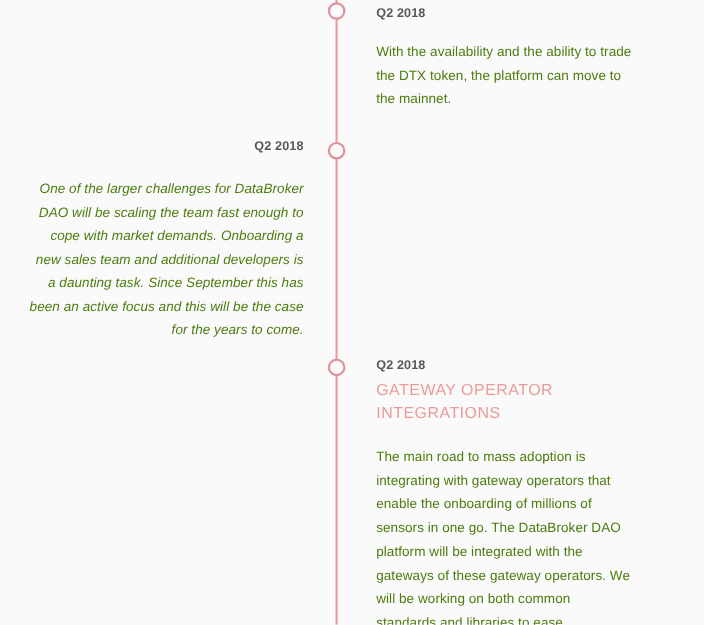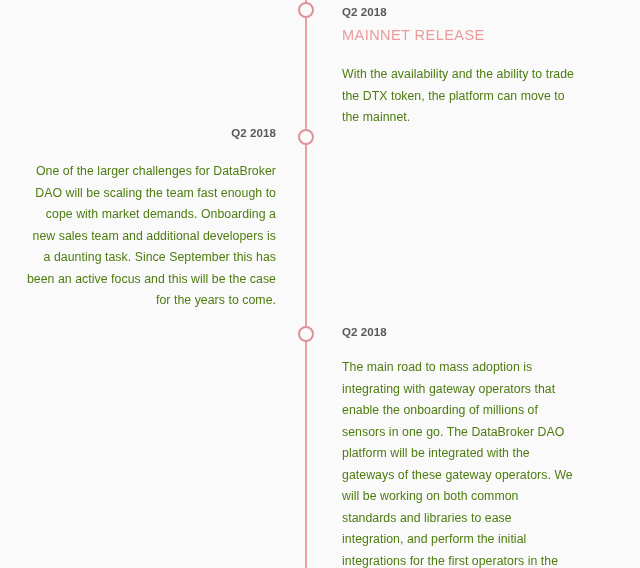--- a/index.html
+++ b/index.html
@@ -81,42 +81,43 @@
   .body-text {
     font-size: 12.3px;
     color: #4d7c0f;
     line-height: 21.5px;
     margin: 18px 0 0 0;
     letter-spacing: 0.05px;
   }
 
   .entry.left .body-text {
     margin-top: 21px;
+    font-style: italic;
   }
 </style>
 </head>
 <body>
 
 <div class="timeline">
 
   <div class="spine"></div>
 
   <div class="node" style="top: 2px;"></div>
   <div class="node" style="top: 129px;"></div>
   <div class="node" style="top: 326px;"></div>
 
   <div class="entry right" style="top: 5px;">
     <p class="period">Q2 2018</p>
-    <h3 class="title">MAINNET RELEASE</h3>
     <p class="body-text">With the availability and the ability to trade the DTX token, the platform can move to the mainnet.</p>
   </div>
 
   <div class="entry left" style="top: 126px;">
     <p class="period">Q2 2018</p>
     <p class="body-text">One of the larger challenges for DataBroker DAO will be scaling the team fast enough to cope with market demands. Onboarding a new sales team and additional developers is a daunting task. Since September this has been an active focus and this will be the case for the years to come.</p>
   </div>
 
   <div class="entry right" style="top: 325px;">
     <p class="period">Q2 2018</p>
+    <h3 class="title">GATEWAY OPERATOR INTEGRATIONS</h3>
     <p class="body-text">The main road to mass adoption is integrating with gateway operators that enable the onboarding of millions of sensors in one go. The DataBroker DAO platform will be integrated with the gateways of these gateway operators. We will be working on both common standards and libraries to ease integration, and perform the initial integrations for the first operators in the DataBroker DAO Alliance.</p>
   </div>
 
 </div>
 
 </body></html>

